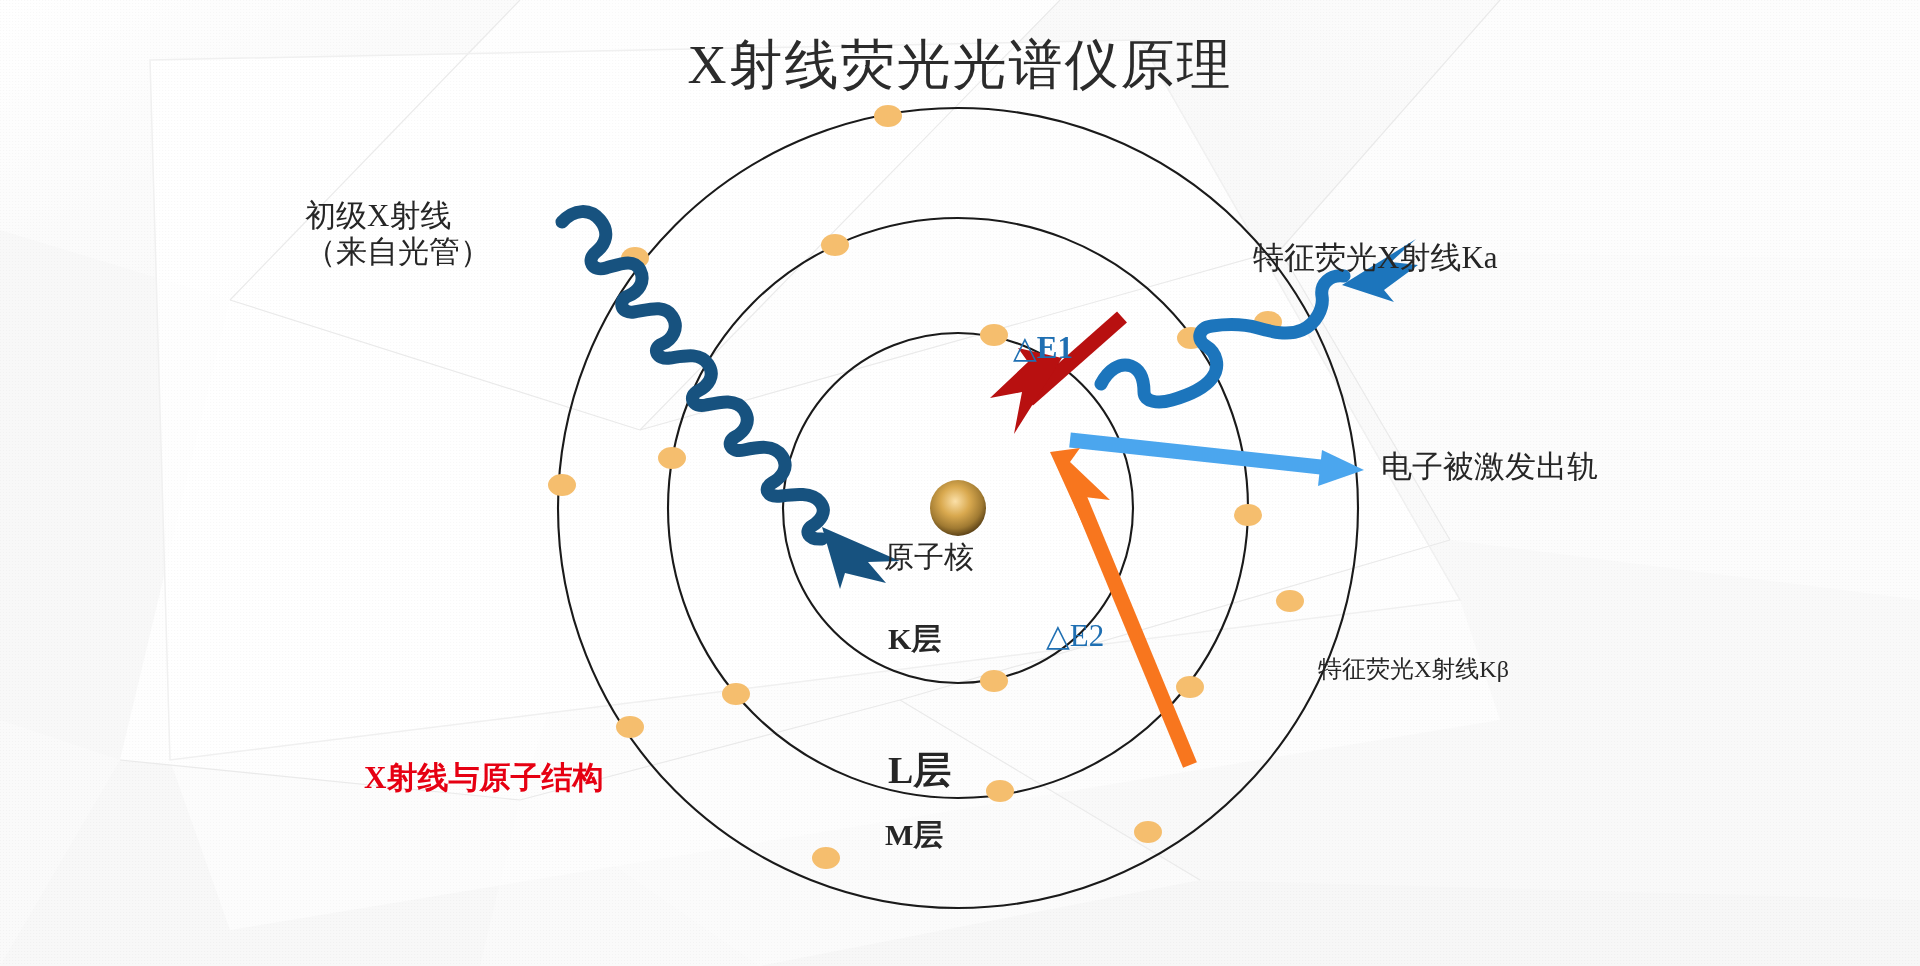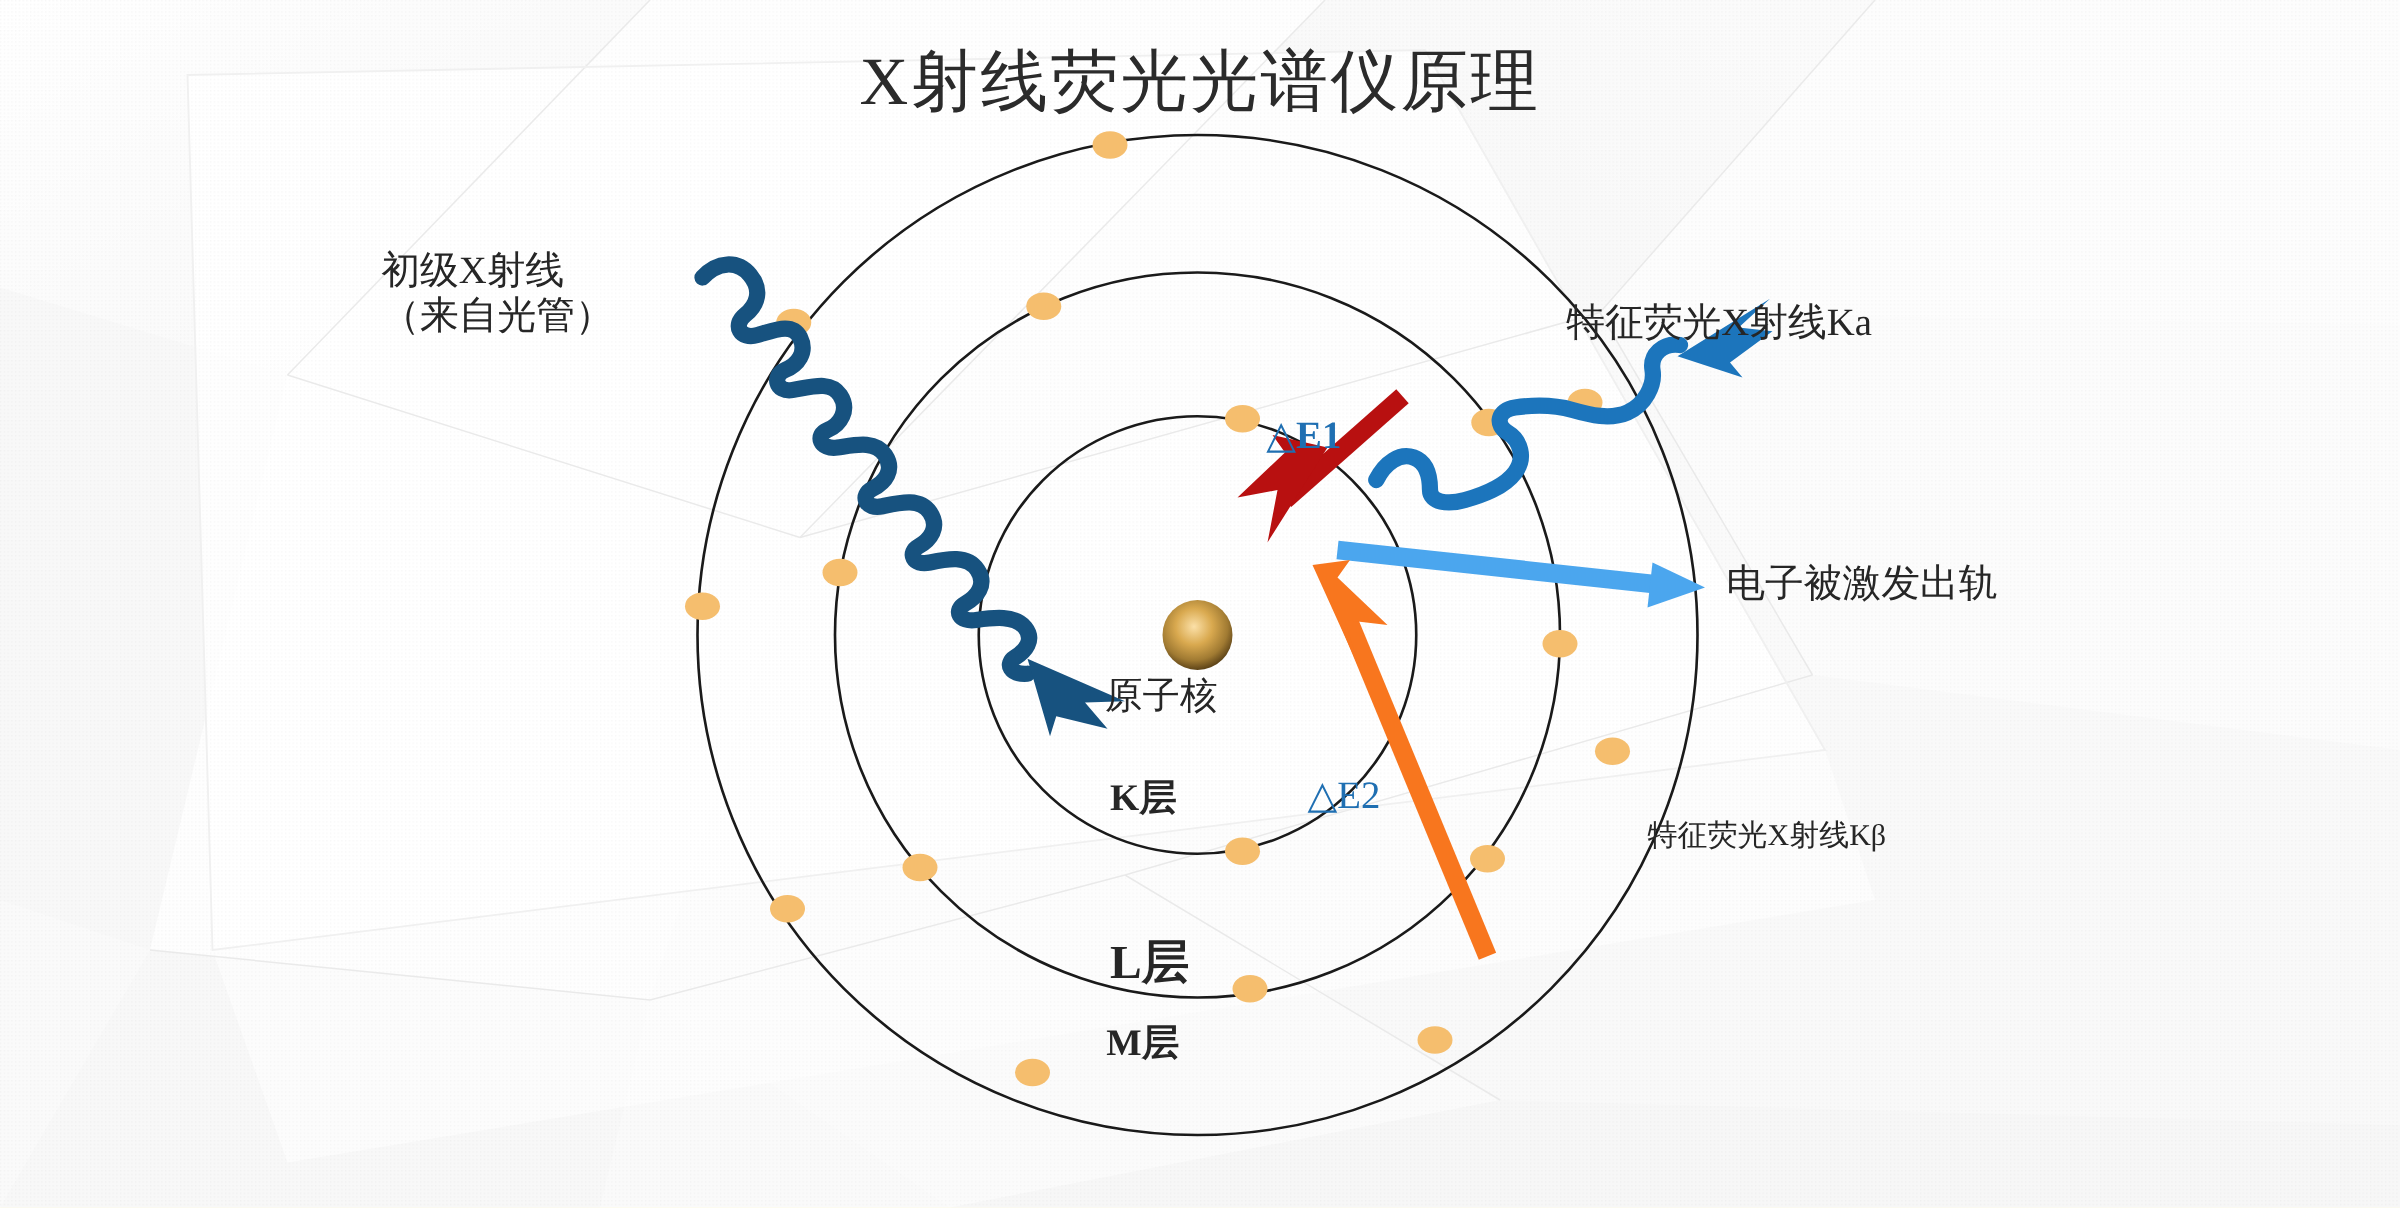--- a/index.html
+++ b/index.html
@@ -233,14 +233,15 @@
   <div class="lbl" id="lbl-kshell">K层</div>
 
   <div class="lbl" id="lbl-lshell">L层</div>
 
   <div class="lbl" id="lbl-mshell">M层</div>
 
   <div class="lbl" id="lbl-de1">△E1</div>
 
   <div class="lbl" id="lbl-de2">△E2</div>
 
+  <div class="lbl" id="lbl-caption">X射线与原子结构</div>
 
 </div>
 
 </body></html>

